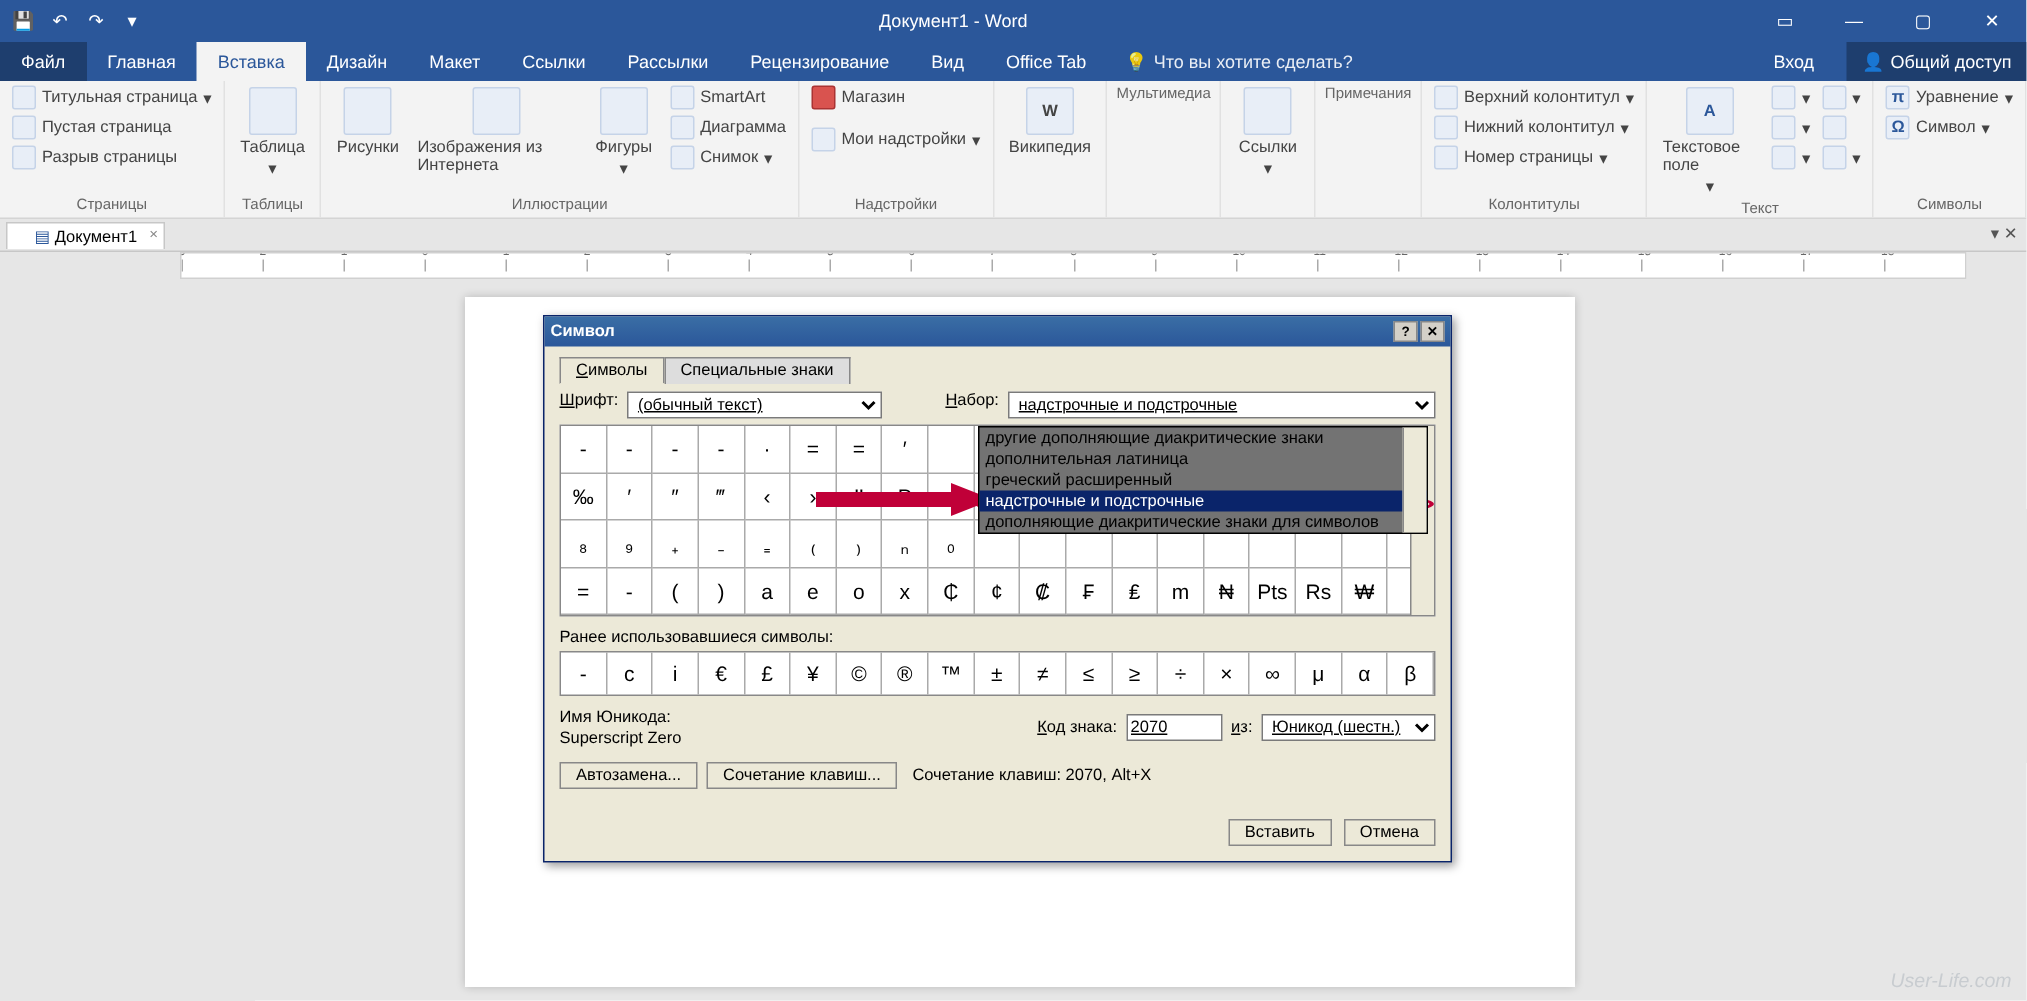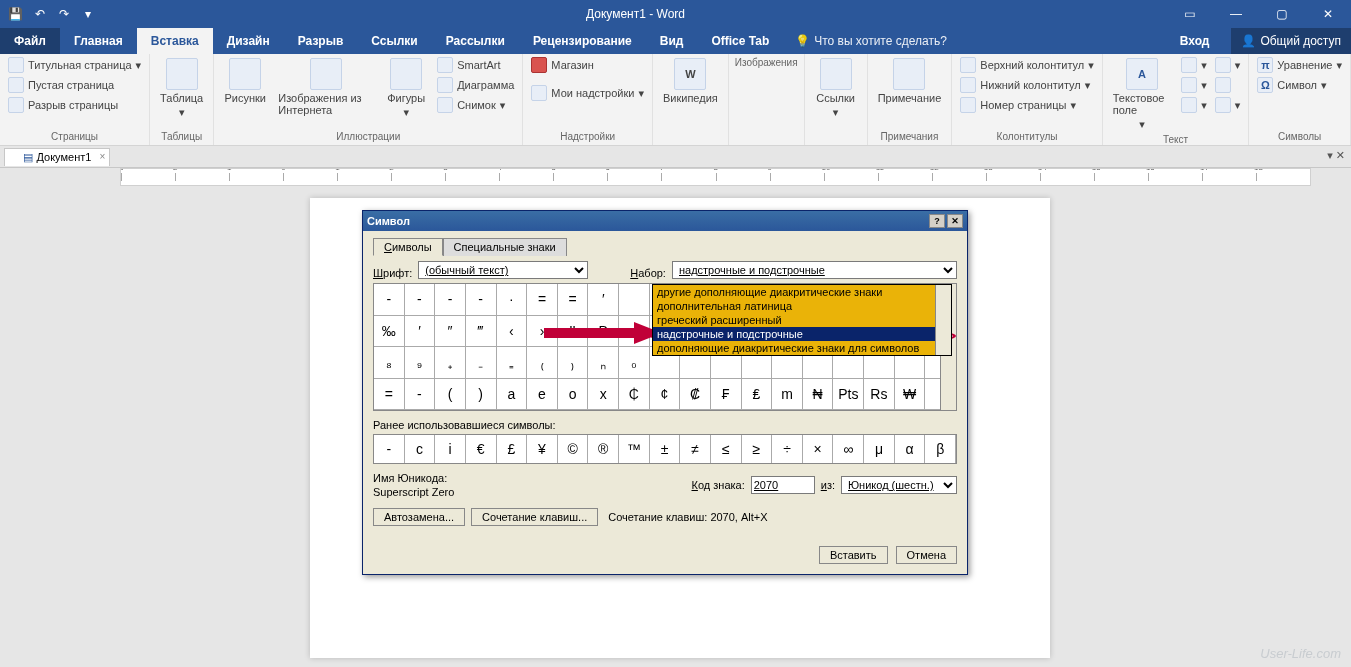--- a/index.html
+++ b/index.html
@@ -8,21 +8,21 @@
 
 .titlebar { height: 28px; background: #2b579a; display: flex; align-items: center; color: #fff; font-size: 12px; }
 .titlebar .qat { display: flex; gap: 8px; padding: 0 8px; align-items: center; }
 .titlebar .qat span { width: 16px; height: 16px; display: inline-flex; align-items: center; justify-content: center; }
 .titlebar .title { flex: 1; text-align: center; }
 .titlebar .winbtns { display: flex; }
 .titlebar .winbtns div { width: 46px; height: 28px; display: flex; align-items: center; justify-content: center; }
 
 
 .menubar { height: 26px; background: #2b579a; display: flex; align-items: stretch; color: #fff; font-size: 12px; }
-.menubar .tab { padding: 0 14px; display: flex; align-items: center; cursor: pointer; font-weight: bold; }
+.menubar .tab { padding: 0 14px; display: flex; align-items: center; cursor: pointer; }
 .menubar .tab.file { background: #1e3e6e; }
 .menubar .tab.active { background: #f3f3f3; color: #2b579a; }
 .menubar .spacer { flex: 1; }
 .menubar .tell { display: flex; align-items: center; gap: 4px; padding: 0 12px; opacity: .9; }
 .menubar .right { display: flex; align-items: center; }
 .menubar .right .share { background: #1e3e6e; padding: 0 10px; height: 26px; margin-left: 8px; display: flex; align-items: center; gap: 4px; }
 
 
 .ribbon { height: 92px; background: #f3f3f3; border-bottom: 1px solid #d4d4d4; display: flex; font-size: 11px; color: #444; }
 .group { border-right: 1px solid #e1e1e1; padding: 2px 6px; display: flex; flex-direction: column; }
@@ -50,27 +50,27 @@
 
 .dlg { position: absolute; top: 210px; left: 362px; width: 606px; background: #ece9d8; border: 1px solid #0a246a; box-shadow: 2px 2px 6px rgba(0,0,0,.4); font-size: 11px; color: #000; }
 .dlg-title { height: 20px; background: linear-gradient(#3a6ea5,#2b579a); color: #fff; display: flex; align-items: center; padding: 0 4px; font-weight: bold; }
 .dlg-title .tbtns { margin-left: auto; display: flex; gap: 2px; }
 .dlg-title .tbtns div { width: 16px; height: 14px; background: #d4d0c8; border: 1px solid #888; color: #000; font-size: 9px; display: flex; align-items: center; justify-content: center; }
 .dlg-body { padding: 6px 10px 10px; }
 .dlg-tabs { display: flex; margin-bottom: 6px; }
 .dlg-tabs .t { border: 1px solid #888; border-bottom: none; padding: 2px 10px; background: #ece9d8; font-size: 11px; position: relative; top: 1px; }
 .dlg-tabs .t.active { background: #ece9d8; z-index: 2; border-bottom: 1px solid #ece9d8; }
 .dlg-tabs .t:not(.active) { background: #ddd; }
-.dlg-row { display: flex; align-items: flex-end; gap: 6px; margin-bottom: 4px; }
+.dlg-row { display: flex; align-items: flex-start; gap: 6px; margin-bottom: 4px; }
 .dlg-row label { }
 .dlg select, .dlg input[type=text] { font-size: 11px; border: 1px solid #7a7a7a; background: #fff; height: 18px; padding: 0 2px; text-decoration: underline; }
 .charbox { position: relative; border: 1px solid #888; background: #fff; height: 128px; display: grid; grid-template-columns: repeat(19, 1fr); grid-template-rows: repeat(4, 1fr); }
 .charbox .c { border-right: 1px solid #aaa; border-bottom: 1px solid #aaa; display: flex; align-items: center; justify-content: center; font-size: 14px; }
 .charbox .scroll { position: absolute; right: 0; top: 0; bottom: 0; width: 16px; background: #ece9d8; border-left: 1px solid #888; }
-.dropdown { position: absolute; top: 0; left: 278px; width: 300px; background: #eab308; border: 1px solid #000; z-index: 5; }
+.dropdown { position: absolute; top: 0; left: 278px; width: 300px; background: #737373; border: 1px solid #000; z-index: 5; }
 .dropdown .opt { padding: 1px 4px; font-size: 11px; }
 .dropdown .opt.sel { background: #0a246a; color: #fff; }
 .dropdown .ds { position: absolute; right: 0; top: 0; bottom: 0; width: 16px; background: #ece9d8; border-left: 1px solid #888; }
 .highlight-oval { position: absolute; border: 3px solid #c00038; border-radius: 50%/70%; pointer-events: none; }
 .recent { border: 1px solid #888; background: #fff; height: 30px; display: grid; grid-template-columns: repeat(19, 1fr); margin-top: 3px; }
 .recent .c { border-right: 1px solid #aaa; display: flex; align-items: center; justify-content: center; font-size: 14px; }
 .dlg-info { display: flex; align-items: center; margin-top: 8px; gap: 6px; }
 .dlg-info .left { flex-direction: column; display: flex; gap: 2px; }
 .dlg-btns { display: flex; gap: 6px; margin-top: 10px; }
 .dlg-btns button, .dlg-foot button { font-size: 11px; padding: 2px 10px; background: #ece9d8; border: 1px solid #888; }
@@ -95,21 +95,21 @@
     <div>▢</div>
     <div>✕</div>
   </div>
 </div>
 
 <div class="menubar">
   <div class="tab file">Файл</div>
   <div class="tab">Главная</div>
   <div class="tab active">Вставка</div>
   <div class="tab">Дизайн</div>
-  <div class="tab">Разрыв</div>
+  <div class="tab">Макет</div>
   <div class="tab">Ссылки</div>
   <div class="tab">Рассылки</div>
   <div class="tab">Рецензирование</div>
   <div class="tab">Вид</div>
   <div class="tab">Office Tab</div>
   <div class="tell">
       <span>💡</span>
       <span>Что вы хотите сделать?</span>
     </div>
   <div class="spacer"></div>
@@ -194,39 +194,33 @@
   <div class="group">
     <div class="group-body">
         <div class="btn-big">
           <div class="ic" style="display:flex;align-items:center;justify-content:center;font-weight:bold">W</div>
           <span>Википедия</span>
         </div>
       </div>
     <div class="group-label">&nbsp;</div>
   </div>
   <div class="group">
-    <div class="group-label">Изображения</div>
+    <div class="group-label">Мультимедиа</div>
   </div>
   <div class="group">
     <div class="group-body">
         <div class="btn-big">
           <div class="ic"></div>
           <span>Ссылки</span>
           <span>▾</span>
         </div>
       </div>
     <div class="group-label">&nbsp;</div>
   </div>
   <div class="group">
-    <div class="group-body">
-        <div class="btn-big">
-          <div class="ic"></div>
-          <span>Примечание</span>
-        </div>
-      </div>
     <div class="group-label">Примечания</div>
   </div>
   <div class="group">
     <div class="group-body">
         <div class="stack">
       <div class="btn-small"><span class="ics"></span><span>Верхний колонтитул</span> ▾</div>
       <div class="btn-small"><span class="ics"></span><span>Нижний колонтитул</span> ▾</div>
       <div class="btn-small"><span class="ics"></span><span>Номер страницы</span> ▾</div>
     </div>
       </div>

